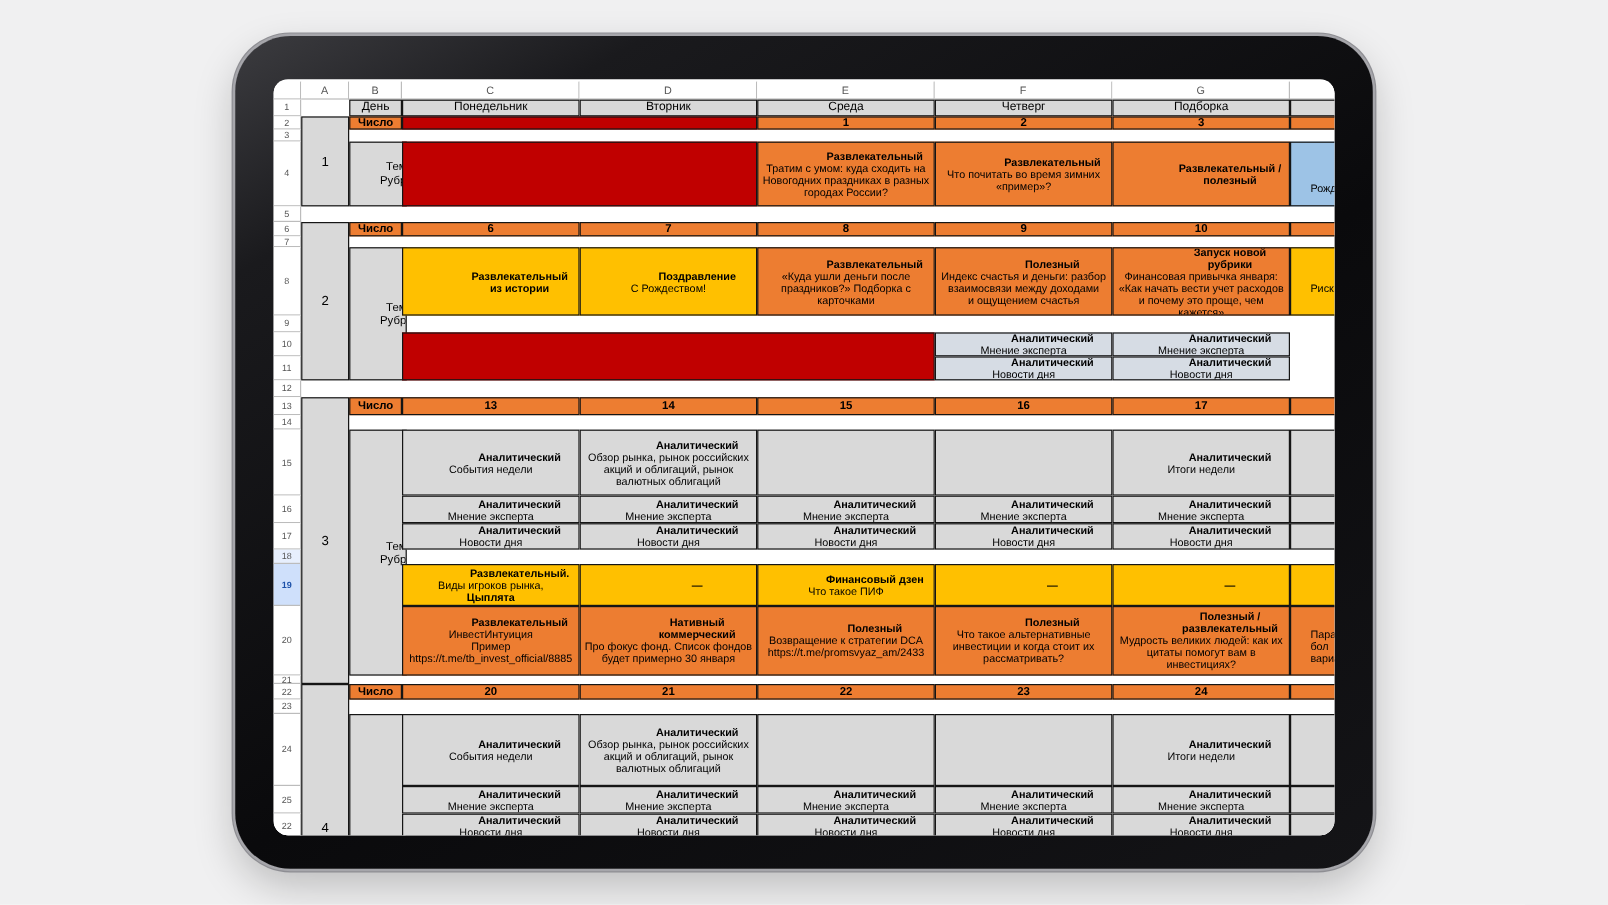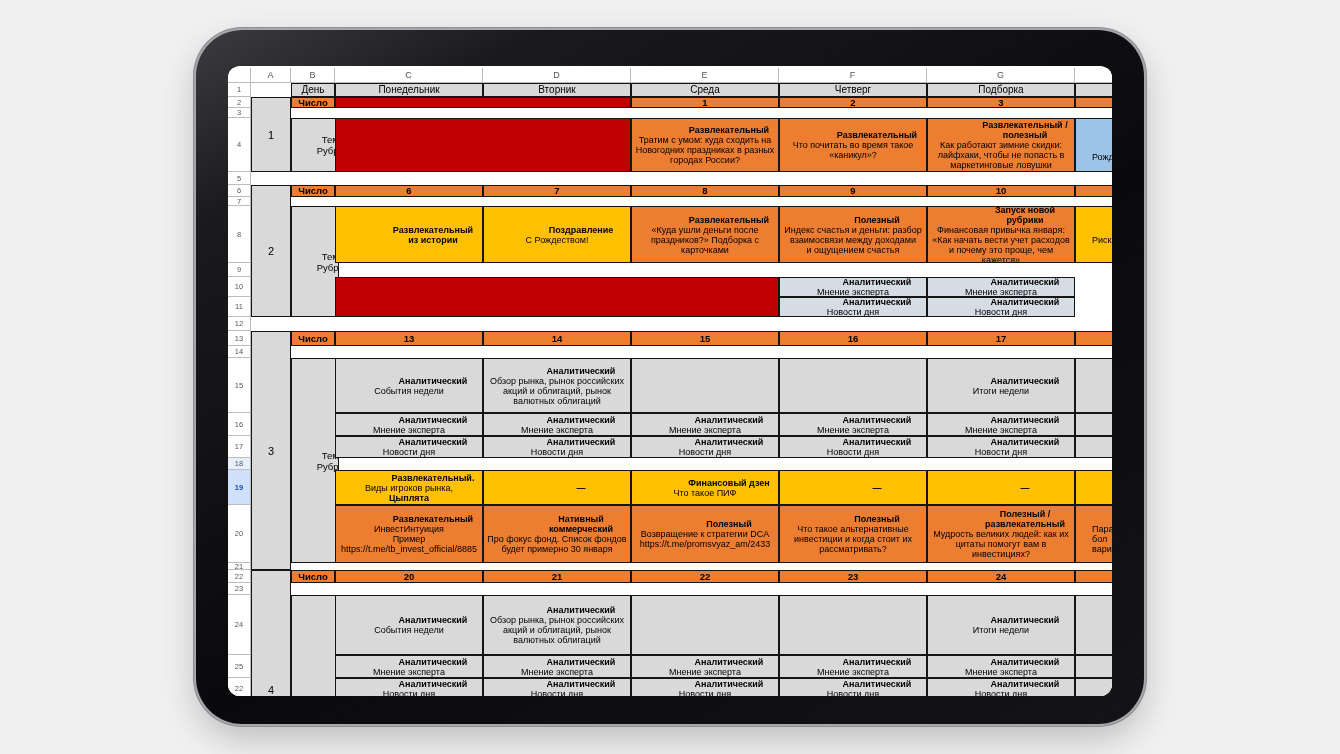--- a/index.html
+++ b/index.html
@@ -121,25 +121,24 @@
         <span>Темы.</span>
         <span>Рубрики</span>
       </div>
       <div class="c rd" style="grid-area:5/4/6/6"></div>
       <div class="c or" style="grid-area:5/6">
         <span class="t">Развлекательный</span>
         <span class="b">Тратим с умом: куда сходить на Новогодних праздниках в разных городах России?</span>
       </div>
       <div class="c or" style="grid-area:5/7">
         <span class="t">Развлекательный</span>
-        <span class="b">Что почитать во время такое «каникул»?</span>
+        <span class="b">Что почитать во время зимних «пример»?</span>
       </div>
       <div class="c or" style="grid-area:5/8">
         <span class="t">Развлекательный / полезный</span>
-        <span class="b">Как работают зимние скидки: лайфхаки, чтобы не попасть в маркетинговые ловушки</span>
       </div>
       <div class="c lb sat sat-split" style="grid-area:5/9">
         <span class="t">Разв</span>
         <span class="b">Рожде</span>
       </div>
 
       <div class="c wk" style="grid-area:7/2/13/3">2</div>
       <div class="c or date" style="grid-area:7/3">Число</div>
       <div class="c or date" style="grid-area:7/4">6</div>
       <div class="c or date" style="grid-area:7/5">7</div>

